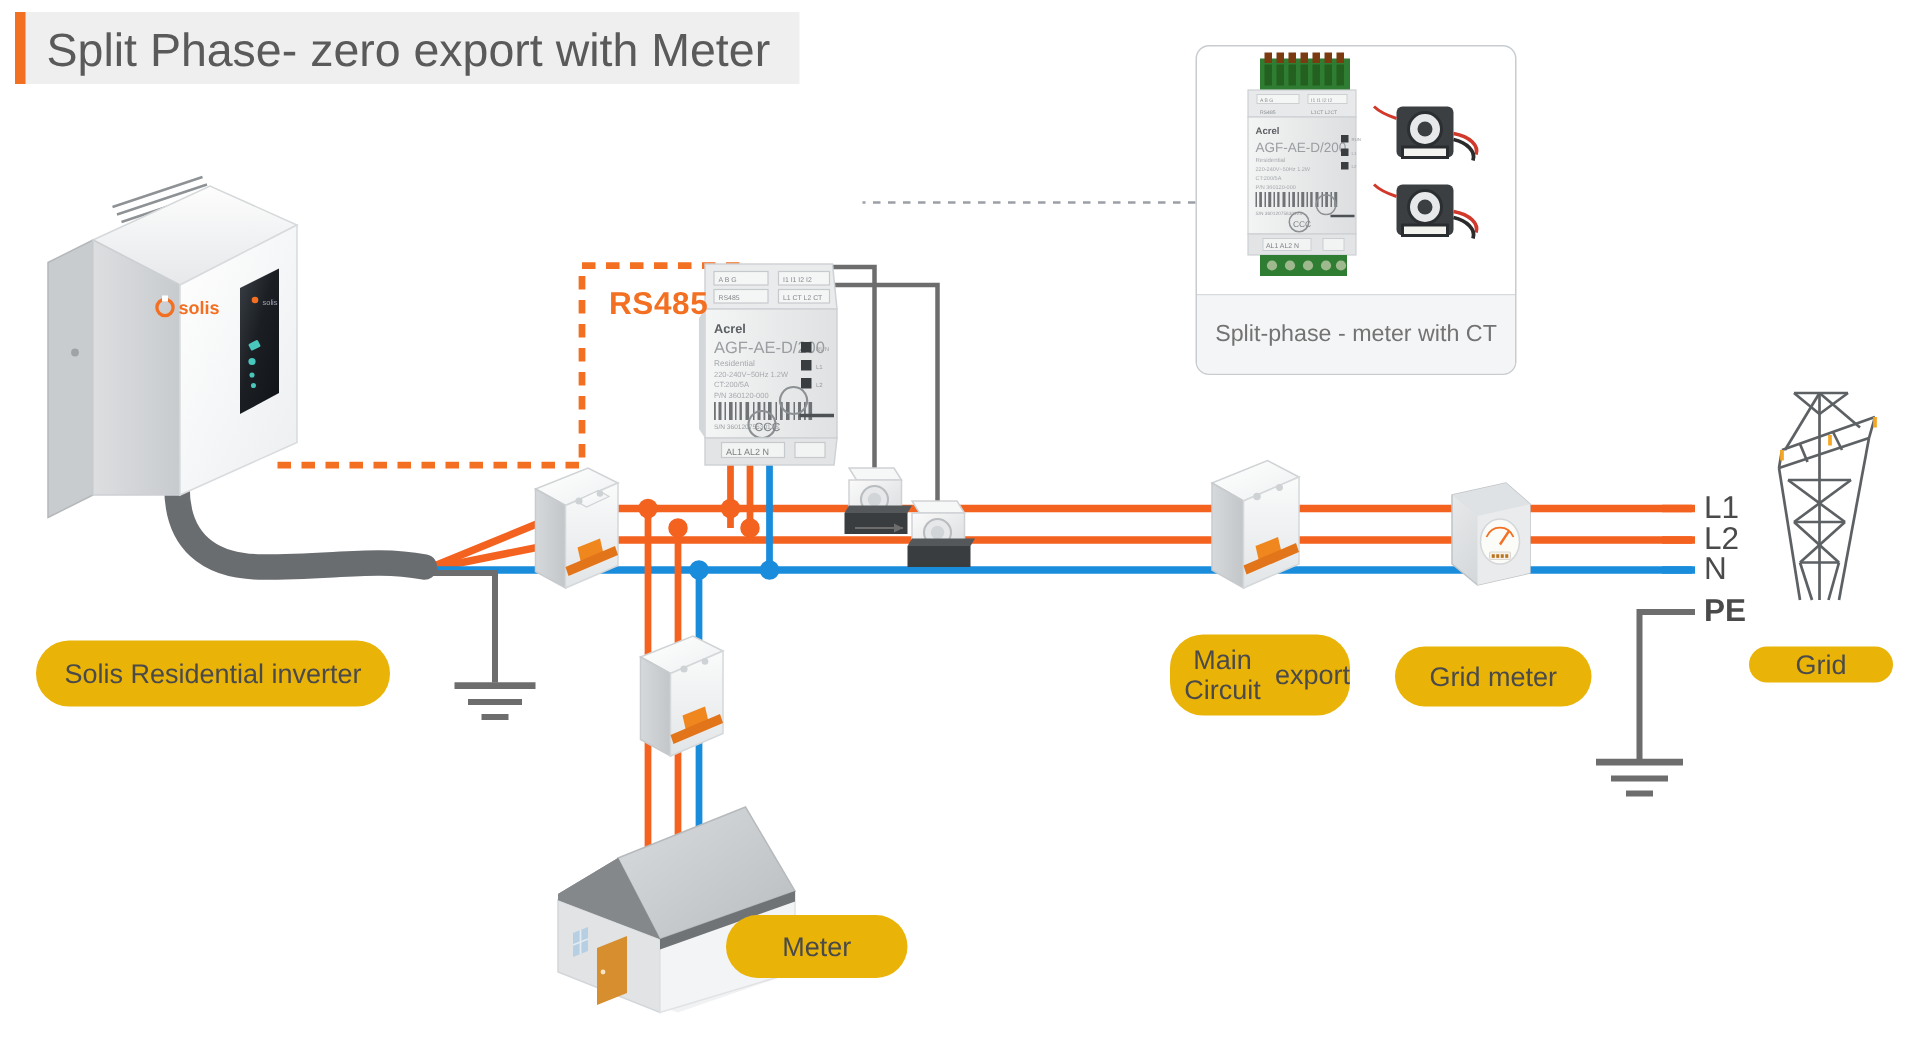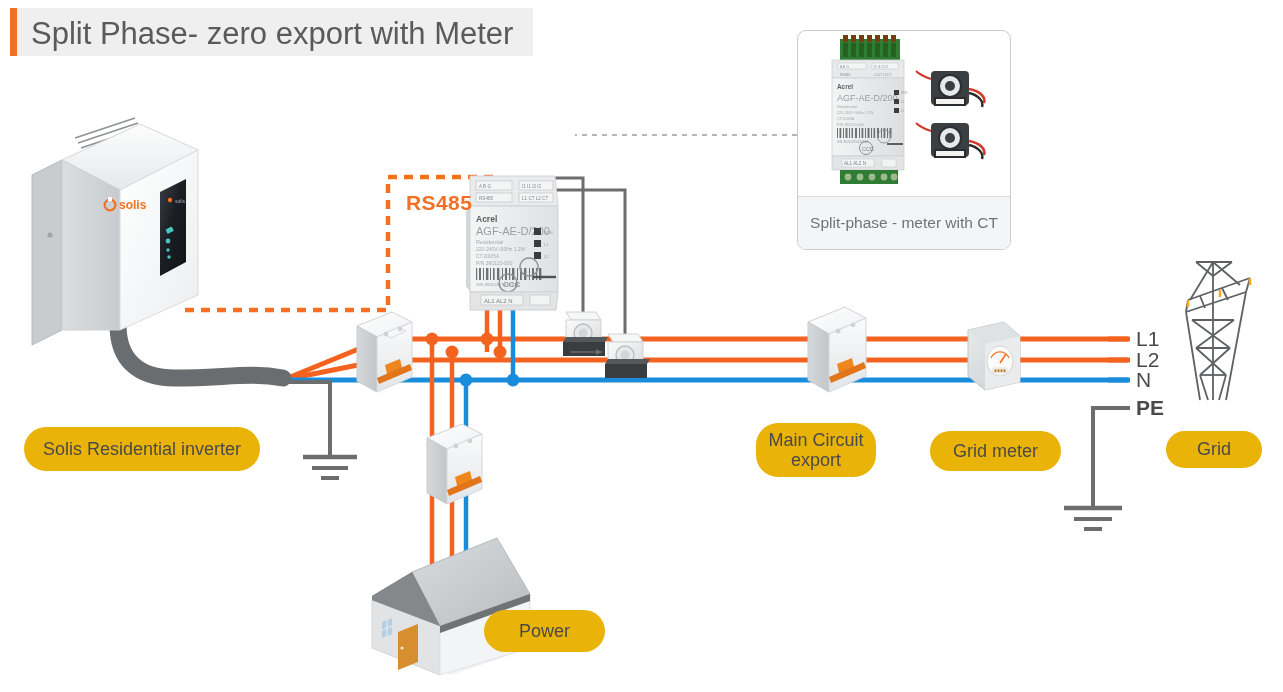--- a/index.html
+++ b/index.html
@@ -496,24 +496,24 @@
 
   <div class="rs485">RS485</div>
 
   <div class="leg" style="left:1136px;top:327px;">L1</div>
   <div class="leg" style="left:1136px;top:348px;">L2</div>
   <div class="leg" style="left:1136px;top:368px;">N</div>
   <div class="leg" style="left:1136px;top:396px;font-weight:bold;">PE</div>
 
   <div class="pill" style="left:24px;top:427px;width:236px;height:44px;">Solis Residential inverter</div>
 
-  <div class="pill" style="left:756px;top:423px;width:120px;height:54px;flex-direction:column;">
+  <div class="pill" style="left:780px;top:423px;width:120px;height:54px;flex-direction:row;">
     <span>Main Circuit</span>
     <span>export</span>
   </div>
 
   <div class="pill" style="left:930px;top:431px;width:131px;height:40px;">Grid meter</div>
 
-  <div class="pill" style="left:1166px;top:431px;width:96px;height:37px;">Grid</div>
-
-  <div class="pill" style="left:484px;top:610px;width:121px;height:42px;">Power</div>
+  <div class="pill" style="left:1166px;top:431px;width:96px;height:24px;">Grid</div>
+
+  <div class="pill" style="left:484px;top:610px;width:121px;height:42px;">Meter</div>
 
 </div>
 
 </body></html>

